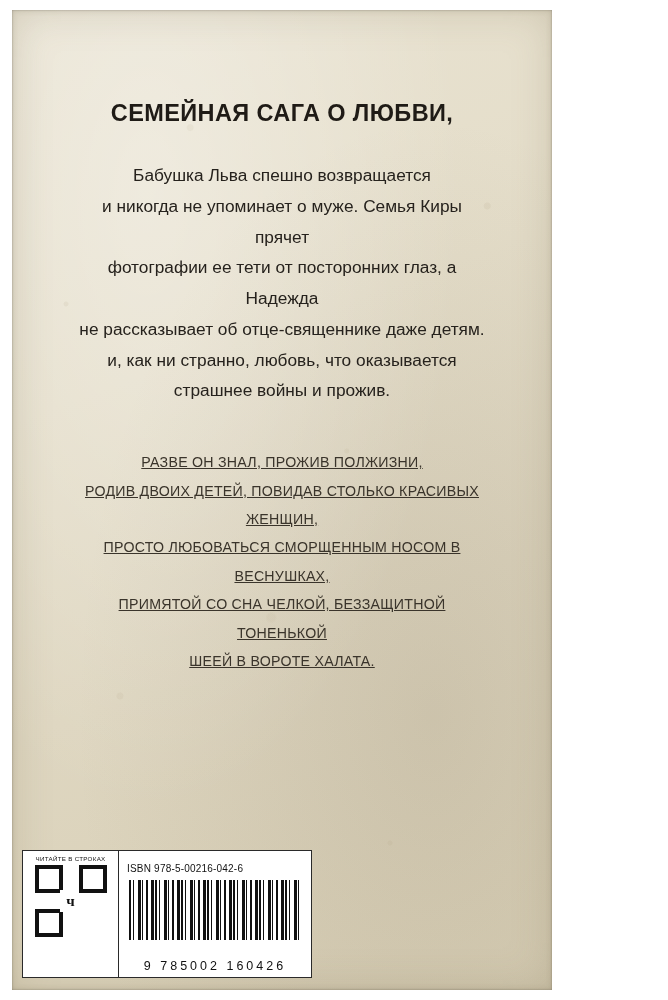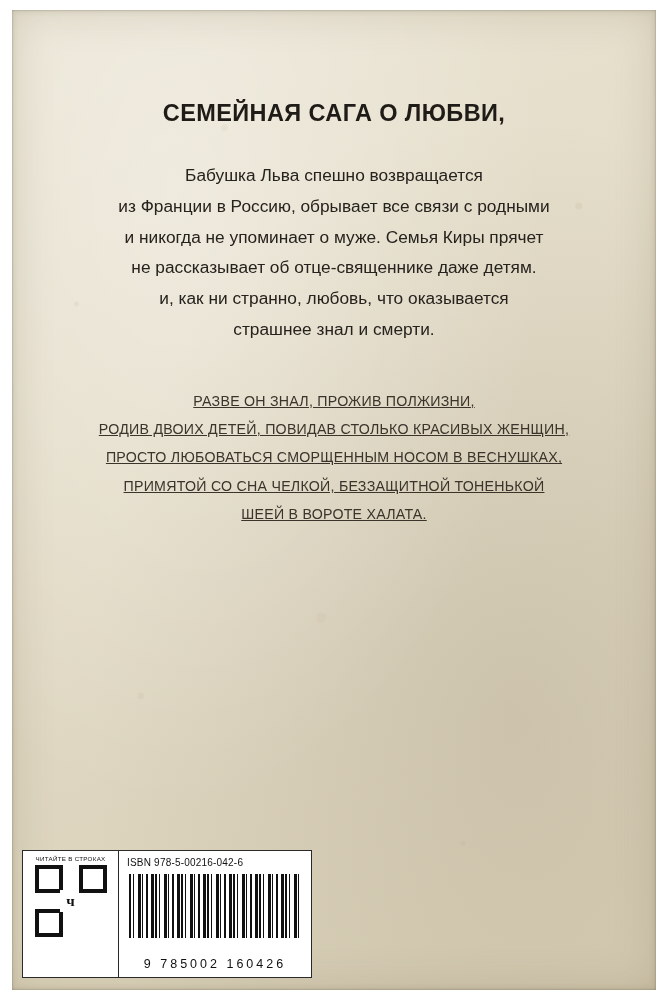--- a/index.html
+++ b/index.html
@@ -11,21 +11,21 @@
     width: 668px;
     height: 1000px;
     overflow: hidden;
     font-family: "Liberation Sans", sans-serif;
   }
 
   #book-back-cover {
     position: absolute;
     left: 12px;
     top: 10px;
-    width: 644px;
+    width: 540px;
     height: 980px;
     background:
       radial-gradient(ellipse at 25% 18%, rgba(255,255,255,0.35) 0%, rgba(255,255,255,0) 55%),
       radial-gradient(ellipse at 78% 72%, rgba(120,105,80,0.16) 0%, rgba(120,105,80,0) 60%),
       linear-gradient(160deg, #e9e3d2 0%, #e4ddc9 35%, #ded6c0 62%, #d8cfb6 100%);
     box-shadow: 0 0 2px rgba(0,0,0,0.35) inset;
     overflow: hidden;
   }
 
   
@@ -157,21 +157,21 @@
     font-weight: 700;
     font-size: 15px;
     line-height: 22px;
     text-align: center;
     font-family: "Liberation Serif", serif;
   }
 
   .ean-panel {
     flex: 1;
     box-sizing: border-box;
-    padding: 6px 8px 4px 8px;
+    padding: 12px 8px 4px 8px;
     display: flex;
     flex-direction: column;
   }
   .isbn-text {
     font-size: 10px;
     color: #111;
     letter-spacing: 0.2px;
     margin-bottom: 6px;
     font-family: "Liberation Sans", sans-serif;
   }
@@ -203,25 +203,25 @@
   <div class="edge-shade"></div>
 
   <div class="copy">
 
     <h1 class="headline">
       <span class="l1">Семейная сага о любви,</span>
     </h1>
 
     <div class="blurb">
       <span>Бабушка Льва спешно возвращается</span>
-      <span>из Франции в Россию, обрывает все связи с родными</span>
       <span>и никогда не упоминает о муже. Семья Киры прячет</span>
+      <span>фотографии ее тети от посторонних глаз, а Надежда</span>
       <span>не рассказывает об отце-священнике даже детям.</span>
       <span>и, как ни странно, любовь, что оказывается</span>
-      <span>страшнее знал и смерти.</span>
+      <span>страшнее войны и прожив.</span>
     </div>
 
     <div class="quote">
       <span>Разве он знал, прожив полжизни,</span>
       <span>родив двоих детей, повидав столько красивых женщин,</span>
       <span>просто любоваться сморщенным носом в веснушках,</span>
       <span>примятой со сна челкой, беззащитной тоненькой</span>
       <span>шеей в вороте халата.</span>
     </div>
 

